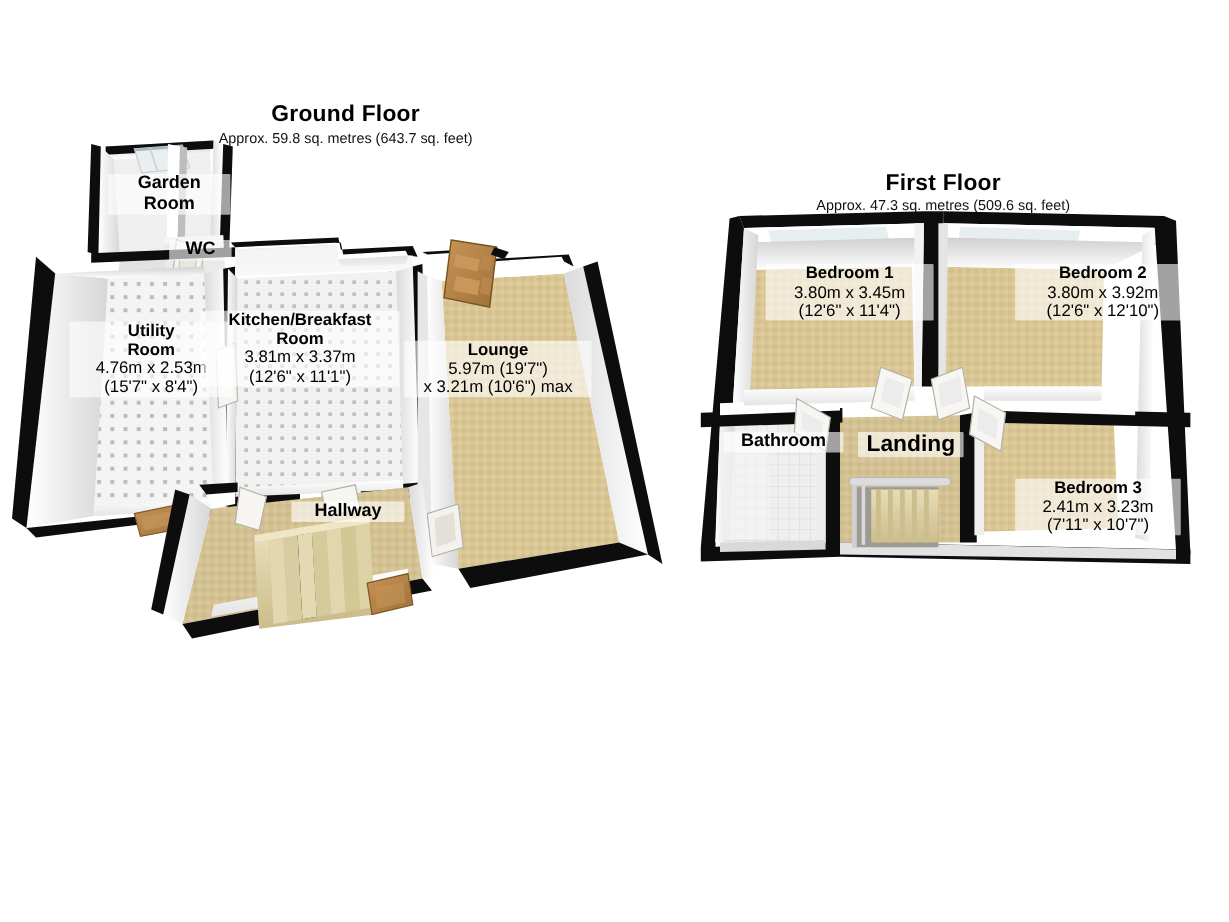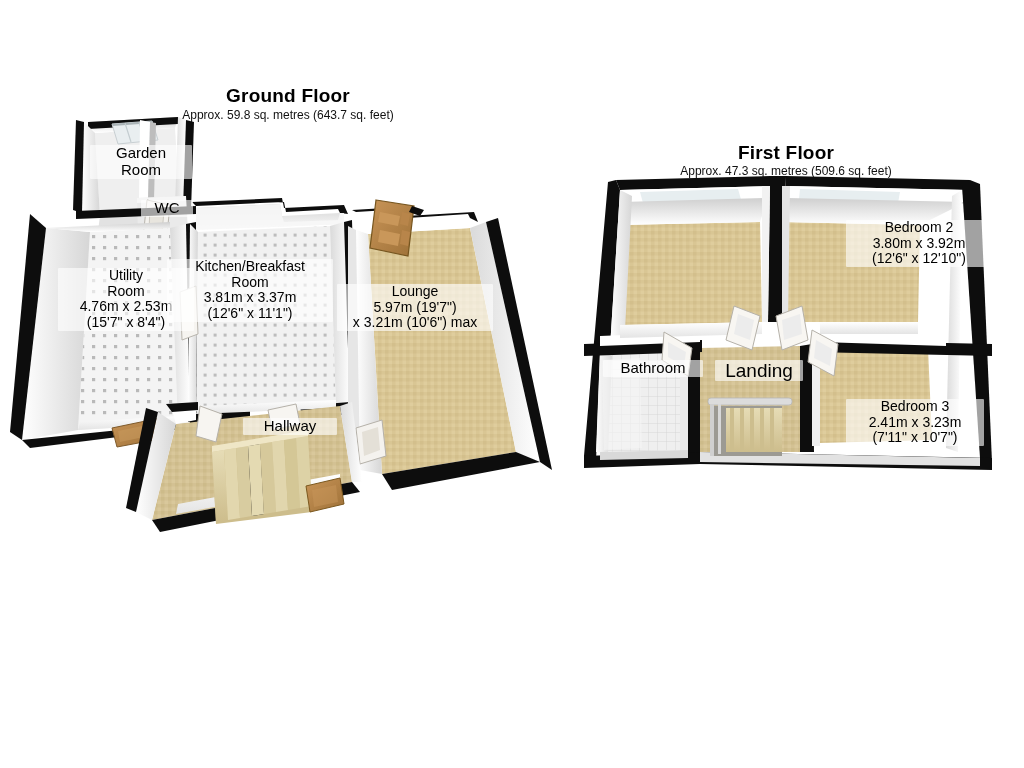--- a/index.html
+++ b/index.html
@@ -19,21 +19,21 @@
   }
   .floor-sub{
     position:absolute;text-align:center;color:#111;white-space:nowrap;
   }
   .room-label{
     position:absolute;text-align:center;white-space:nowrap;
     color:#000;line-height:1.12;
     background:rgba(255,255,255,0.62);
     padding:0 3px;border-radius:1px;
   }
-  .room-label .rn{font-weight:normal;display:block;}
+  .room-label .rn{font-weight:bold;display:block;}
   .room-label .rd{display:block;font-weight:normal;}
   .total-area{
     position:absolute;text-align:center;white-space:nowrap;color:#111;
   }
   svg{position:absolute;left:0;top:0;}
 </style>
 </head>
 <body>
 
 <div id="stage">
@@ -327,20 +327,25 @@
   <div class="room-label" style="left:337px;top:284px;width:150px;font-size:14px;">
     <span class="rn">Lounge</span>
     <span class="rd">5.97m (19'7")</span>
     <span class="rd">x 3.21m (10'6") max</span>
   </div>
 
   <div class="room-label" style="left:243px;top:418px;width:88px;font-size:15px;">
     <span class="rn">Hallway</span>
   </div>
 
+  <div class="room-label" style="left:638px;top:220px;width:134px;font-size:14px;">
+    <span class="rn">Bedroom 1</span>
+    <span class="rd">3.80m x 3.45m</span>
+    <span class="rd">(12'6" x 11'4")</span>
+  </div>
 
   <div class="room-label" style="left:806px;top:220px;width:140px;font-size:14px;margin-left:40px;">
     <span class="rn">Bedroom 2</span>
     <span class="rd">3.80m x 3.92m</span>
     <span class="rd">(12'6" x 12'10")</span>
   </div>
 
   <div class="room-label" style="left:846px;top:355px;width:132px;font-size:14px;margin-top:44px;">
     <span class="rn">Bedroom 3</span>
     <span class="rd">2.41m x 3.23m</span>

